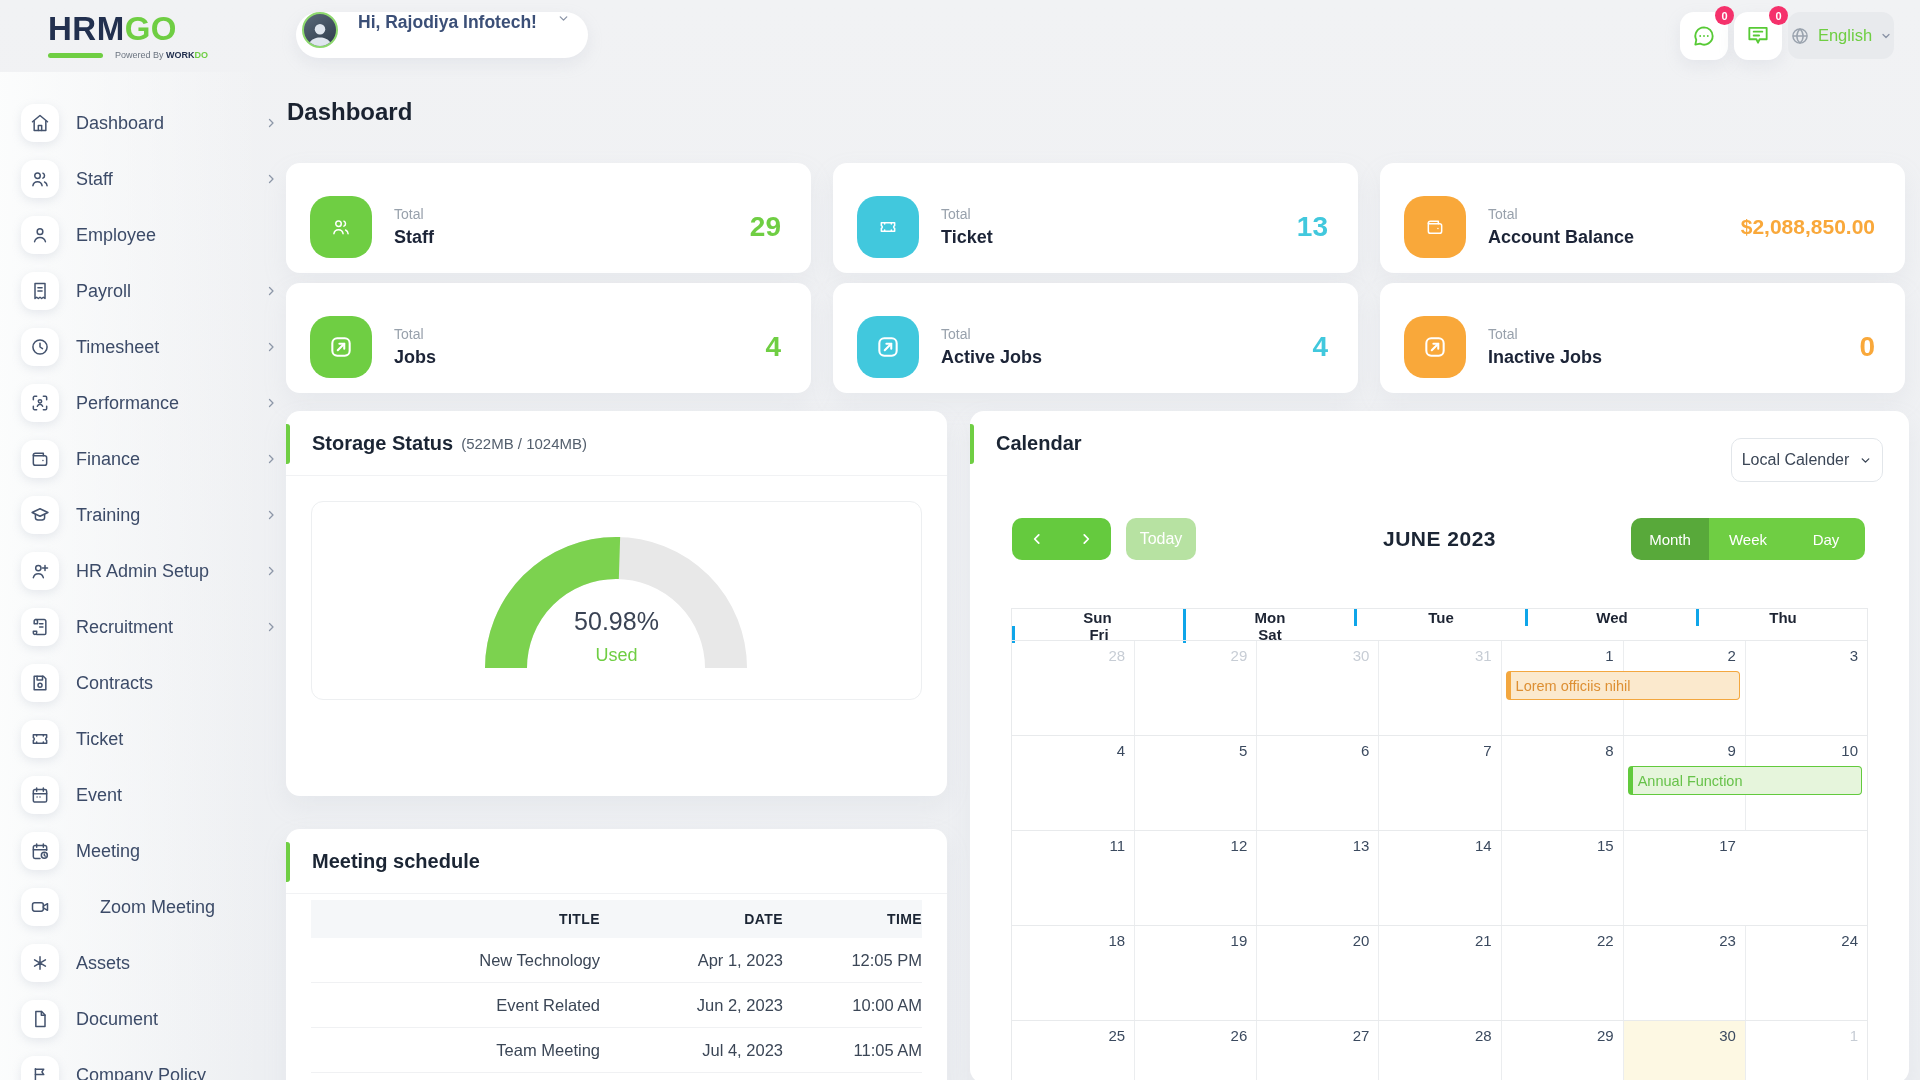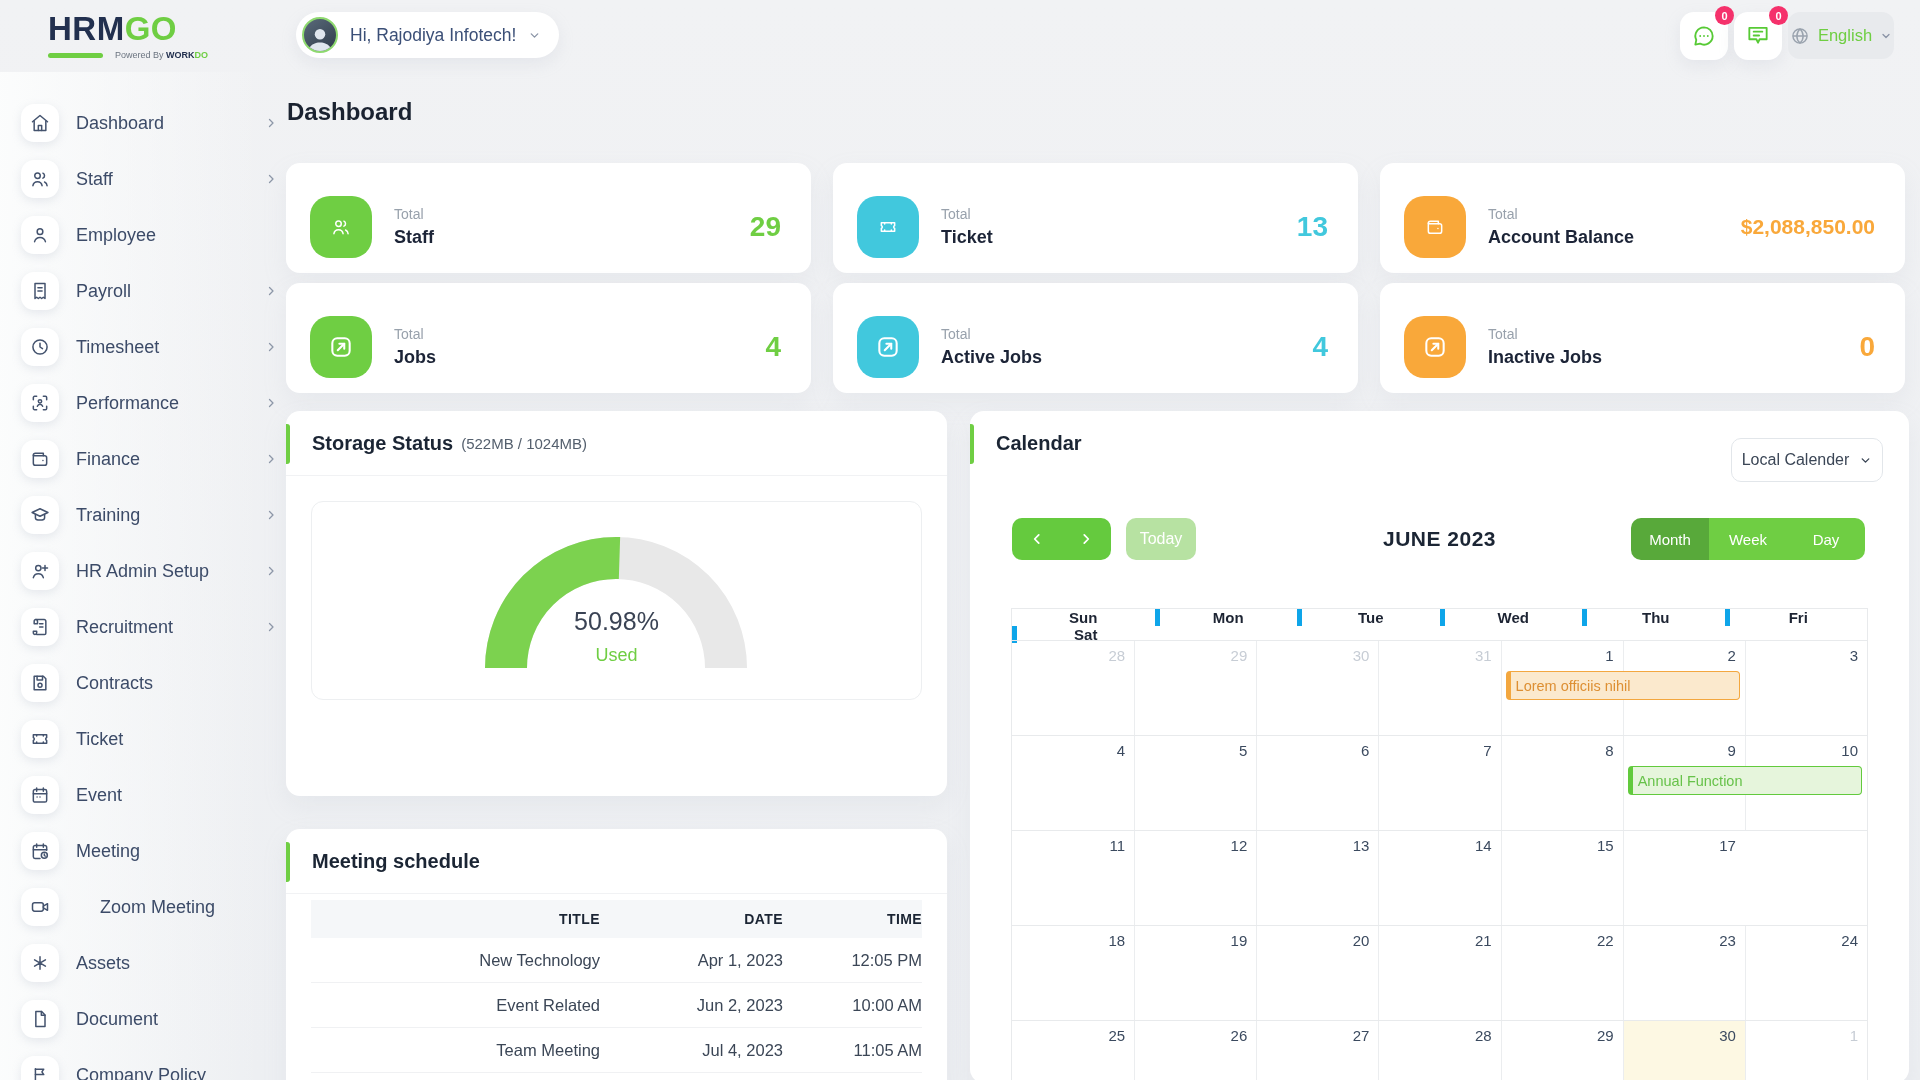--- a/index.html
+++ b/index.html
@@ -16,21 +16,21 @@
   .logo-row { font-weight:bold; font-size:33px; letter-spacing:0.5px; line-height:1; }
   .logo-hrm { color:#22304f; }
   .logo-go  { color:#6fce43; }
   .logo-sub { display:flex; align-items:center; margin-top:5px; }
   .logo-bar { width:62px; height:5px; border-radius:3px; background:#6fce43; }
   .logo-powered { margin-left:12px; font-size:9px; color:#6b7480; white-space:nowrap; }
   .logo-powered b.w1 { color:#22304f; } .logo-powered b.w2 { color:#6fce43; }
 
   .greet-pill { position:absolute; left:296px; top:12px; height:46px; background:#fff;
     border-radius:24px; box-shadow:0 6px 16px rgba(170,180,195,.18);
-    display:flex; align-items:center; padding:0 18px 0 6px; gap:12px; cursor:pointer; }
+    display:flex; align-items:flex-start; padding:0 18px 0 6px; gap:20px; cursor:pointer;font-weight:bold; }
   .avatar { width:36px; height:36px; border-radius:50%; border:2px solid #8ed96f;
     background:linear-gradient(145deg,#5a6a7a,#2e3b4a); overflow:hidden;
     display:flex; align-items:flex-end; justify-content:center; }
   .greet-text { font-size:17.5px; color:#3b4f77; }
   .chev { color:#8a94a6; }
 
   .hbtn { position:absolute; top:12px; width:48px; height:48px; border-radius:14px; background:#fff;
     box-shadow:0 6px 16px rgba(170,180,195,.18); display:flex; align-items:center; justify-content:center;
     color:#57ca35; cursor:pointer; }
   .badge { position:absolute; top:-6px; right:-6px; min-width:19px; height:19px; border-radius:10px;
@@ -96,24 +96,24 @@
   .cal-today { position:absolute; left:156px; top:107px; width:70px; height:42px; background:#b7e2a2;
     border-radius:10px; color:#fff; font-size:16px; display:flex; align-items:center; justify-content:center; cursor:default; }
   .cal-title { position:absolute; left:0; right:0; top:116px; text-align:center; font-size:21px;
     font-weight:bold; color:#1b2534; letter-spacing:.5px; }
   .cal-views { position:absolute; left:661px; top:107px; width:234px; height:42px; border-radius:10px;
     overflow:hidden; display:flex; color:#fff; font-size:15px; }
   .cal-view { flex:1; display:flex; align-items:center; justify-content:center; background:#6fce43; cursor:pointer; }
   .cal-view.active { background:#58a93a; }
 
   .cal-grid { position:absolute; left:41px; top:197px; width:857px; }
-  .cal-dayhead { display:grid; grid-template-columns:repeat(6,1fr); height:32px;
+  .cal-dayhead { display:grid; grid-template-columns:repeat(5,1fr); height:32px;
     border:1px solid #e8eaec; border-bottom:none; }
   .cal-dayhead > div { display:flex; align-items:center; justify-content:center; font-size:15px;
-    font-weight:bold; color:#1d2433; border-left:5px solid #0ea5e9; }
+    font-weight:bold; color:#1d2433; border-left:3px solid #0ea5e9; }
   .cal-dayhead > div:first-child { border-left:none; }
   .cal-week { position:relative; display:grid; grid-template-columns:repeat(7,1fr); height:95px;
     border:1px solid #e8eaec; border-bottom:none; }
   .cal-cell { border-left:1px solid #ebedef; padding:6px 9px; text-align:right; font-size:15px; color:#3b4a5f; }
   .cal-cell:first-child { border-left:none; }
   .cal-cell.muted { color:#c7cdd5; }
   .cal-cell.today { background:#fdf8e3; }
   .ev { position:absolute; top:30px; height:29px; border-radius:4px; display:flex; align-items:center;
     padding-left:5px; font-size:14.5px; border:1px solid; border-left-width:5px; white-space:nowrap; overflow:hidden; cursor:pointer; }
   .ev.orange { background:#fbe9cd; border-color:#f3a73f; color:#dd8f33; }

